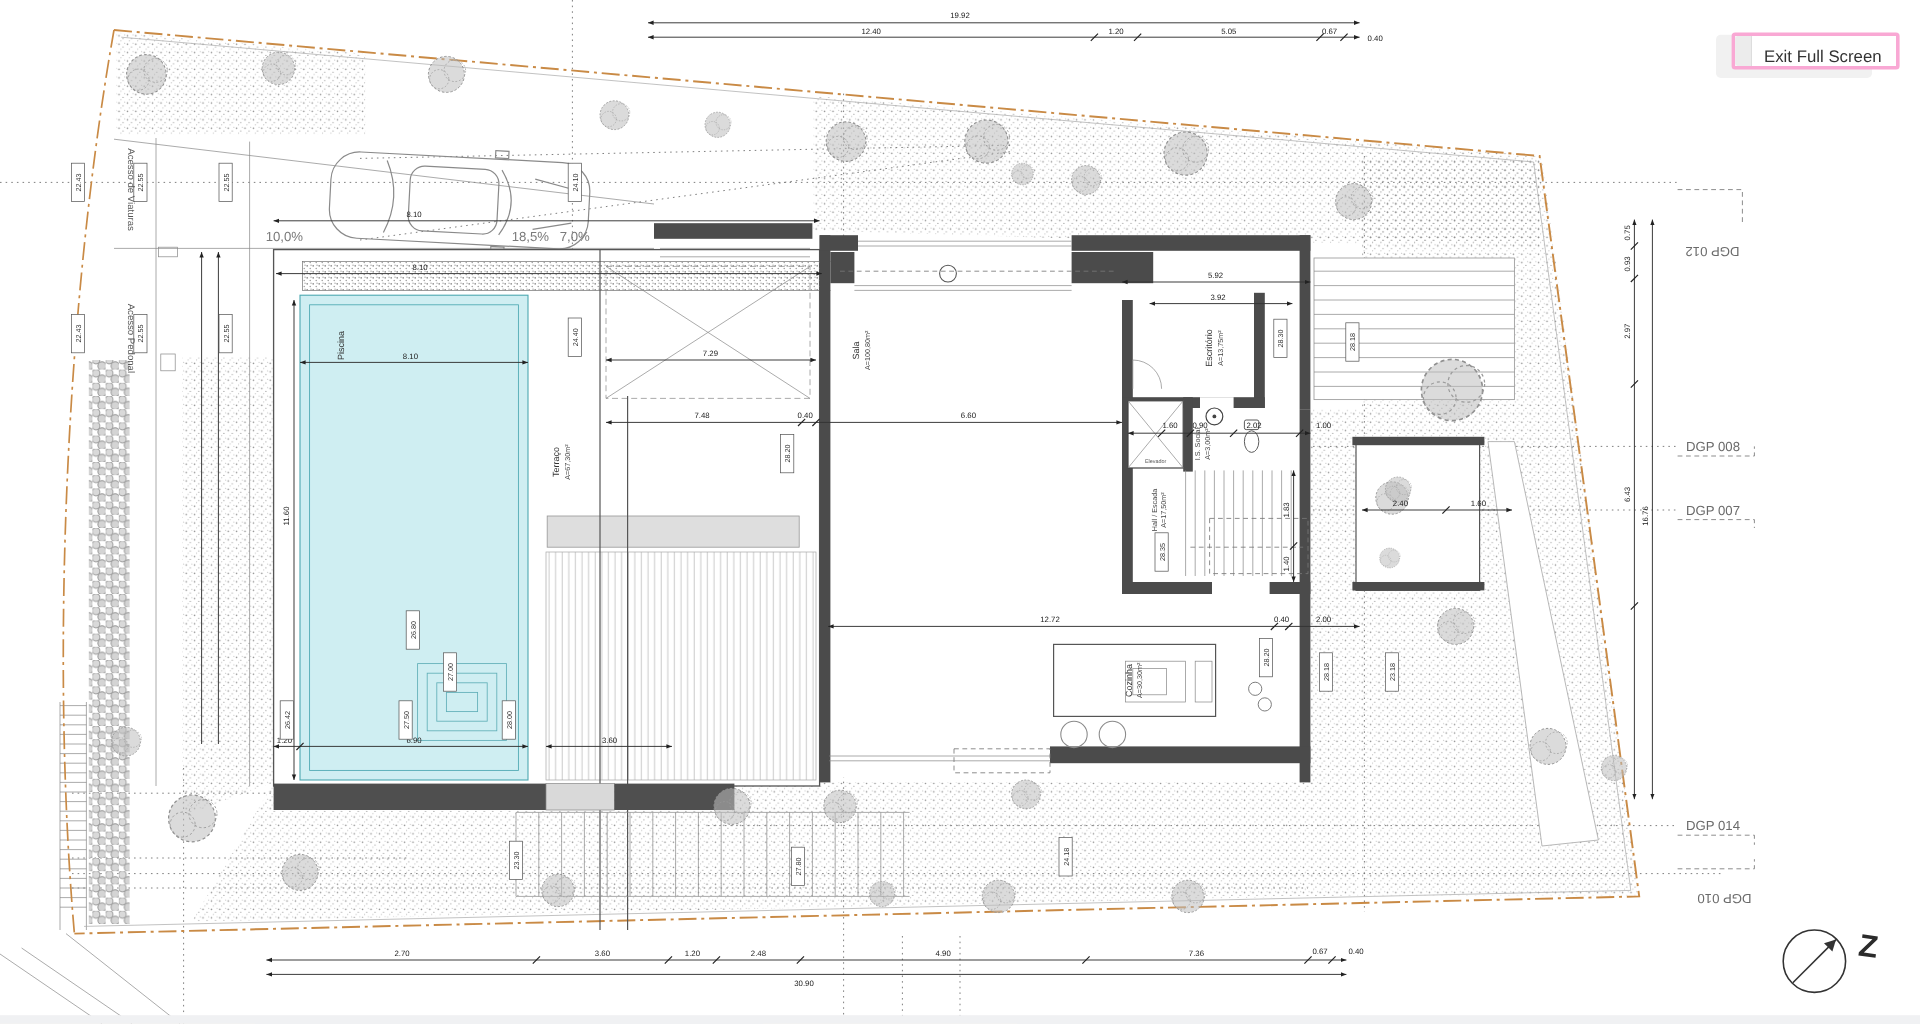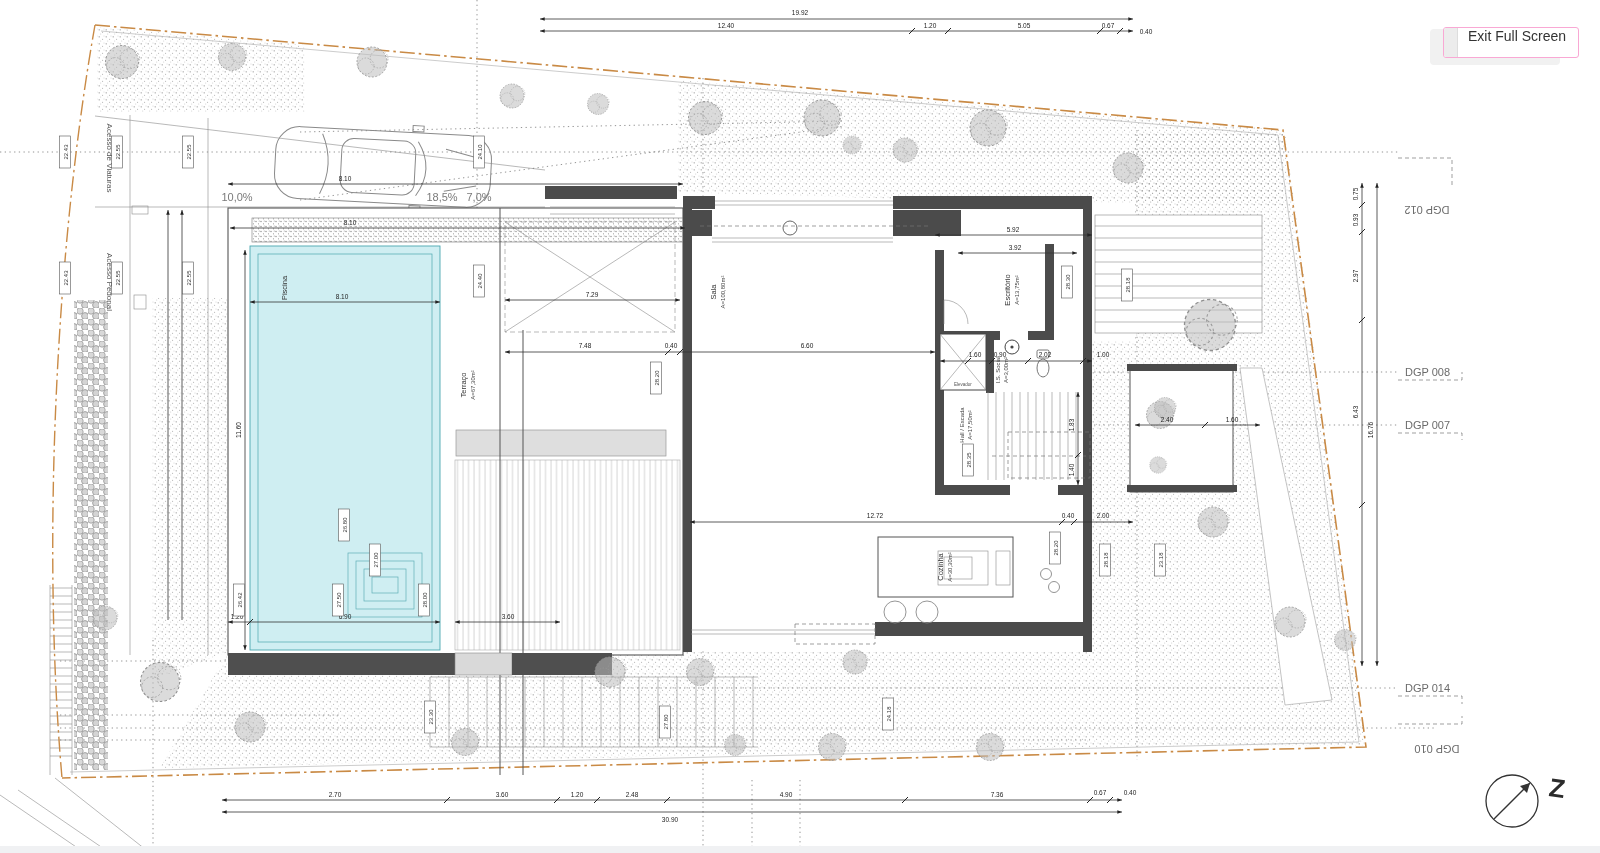--- a/index.html
+++ b/index.html
@@ -19,22 +19,22 @@
   .area{font-size:6px;fill:#444;text-anchor:middle;}
   .lvl rect{fill:#fff;stroke:#555;stroke-width:.6;}
   .lvl text{font-size:6px;fill:#333;text-anchor:middle;}
   .dgp{font-size:11px;fill:#6b6b6b;}
   .pct{font-size:11px;fill:#7a7a7a;text-anchor:middle;}
   .acc{font-size:8px;fill:#555;text-anchor:middle;}
   .tiny{font-size:4.5px;fill:#555;text-anchor:middle;}
   
   .btn-panel{position:absolute;top:29px;left:1430px;width:130px;height:36px;
              background:#f1f1f1;border-radius:4px;}
-  .exit-btn{position:absolute;top:27px;left:1443px;height:31px;display:flex;align-items:flex-start;
-            background:#ffffff;border:1px solid #f9a8d4;border-radius:3px;
+  .exit-btn{position:absolute;top:27px;left:1443px;height:31px;display:flex;align-items:flex-end;
+            background:#ffffff;border:3px solid #f9a8d4;border-radius:3px;
             font-family:"Liberation Sans",sans-serif;font-size:14px;color:#333;
             padding:0 12px 0 0;cursor:pointer;}
   .exit-btn .grip{width:13px;align-self:stretch;background:#ececec;border-right:1px solid #ddd;
                   margin-right:10px;border-radius:2px 0 0 2px;}
   .bottom-bar{position:absolute;left:0;bottom:0;width:100%;height:7px;background:#f0f1f3;}
 </style>
 </head>
 <body>
 
 <div class="stage">

